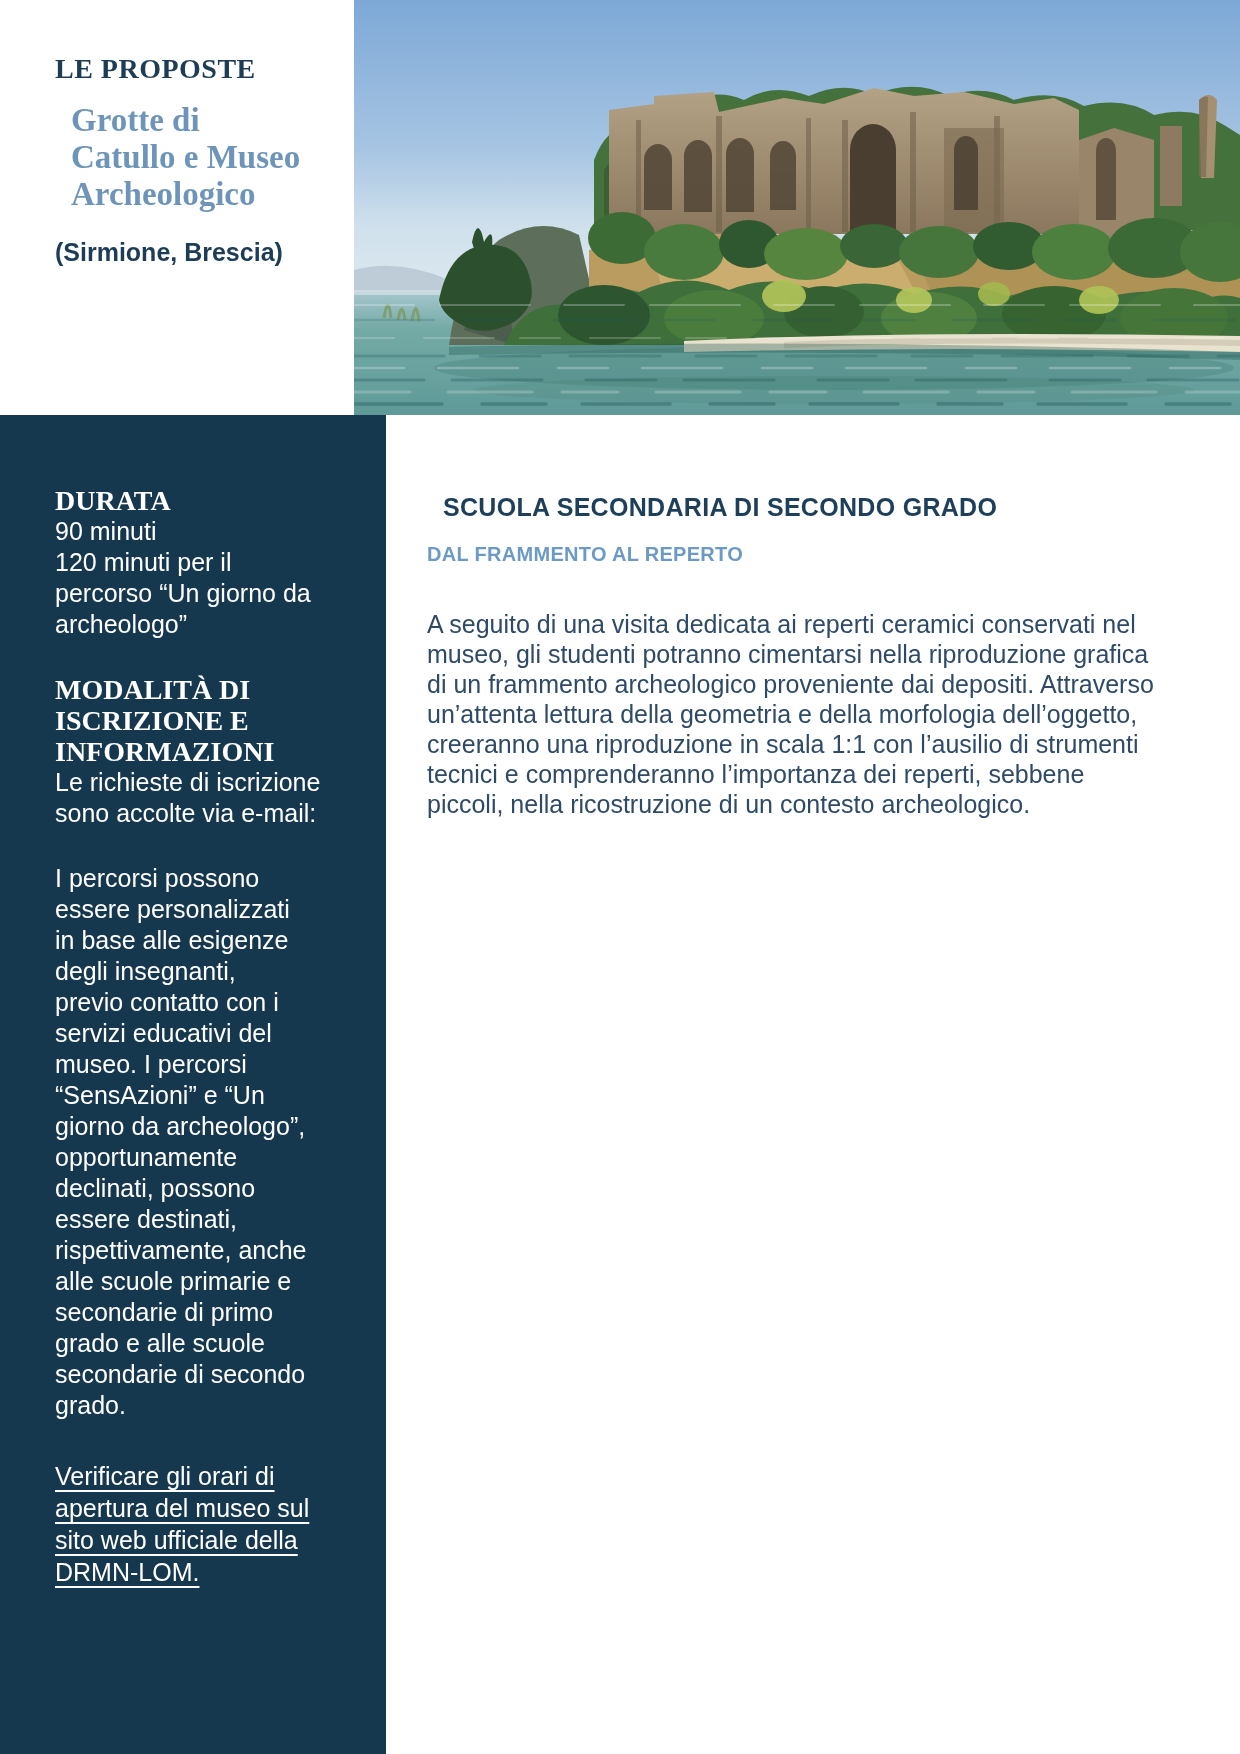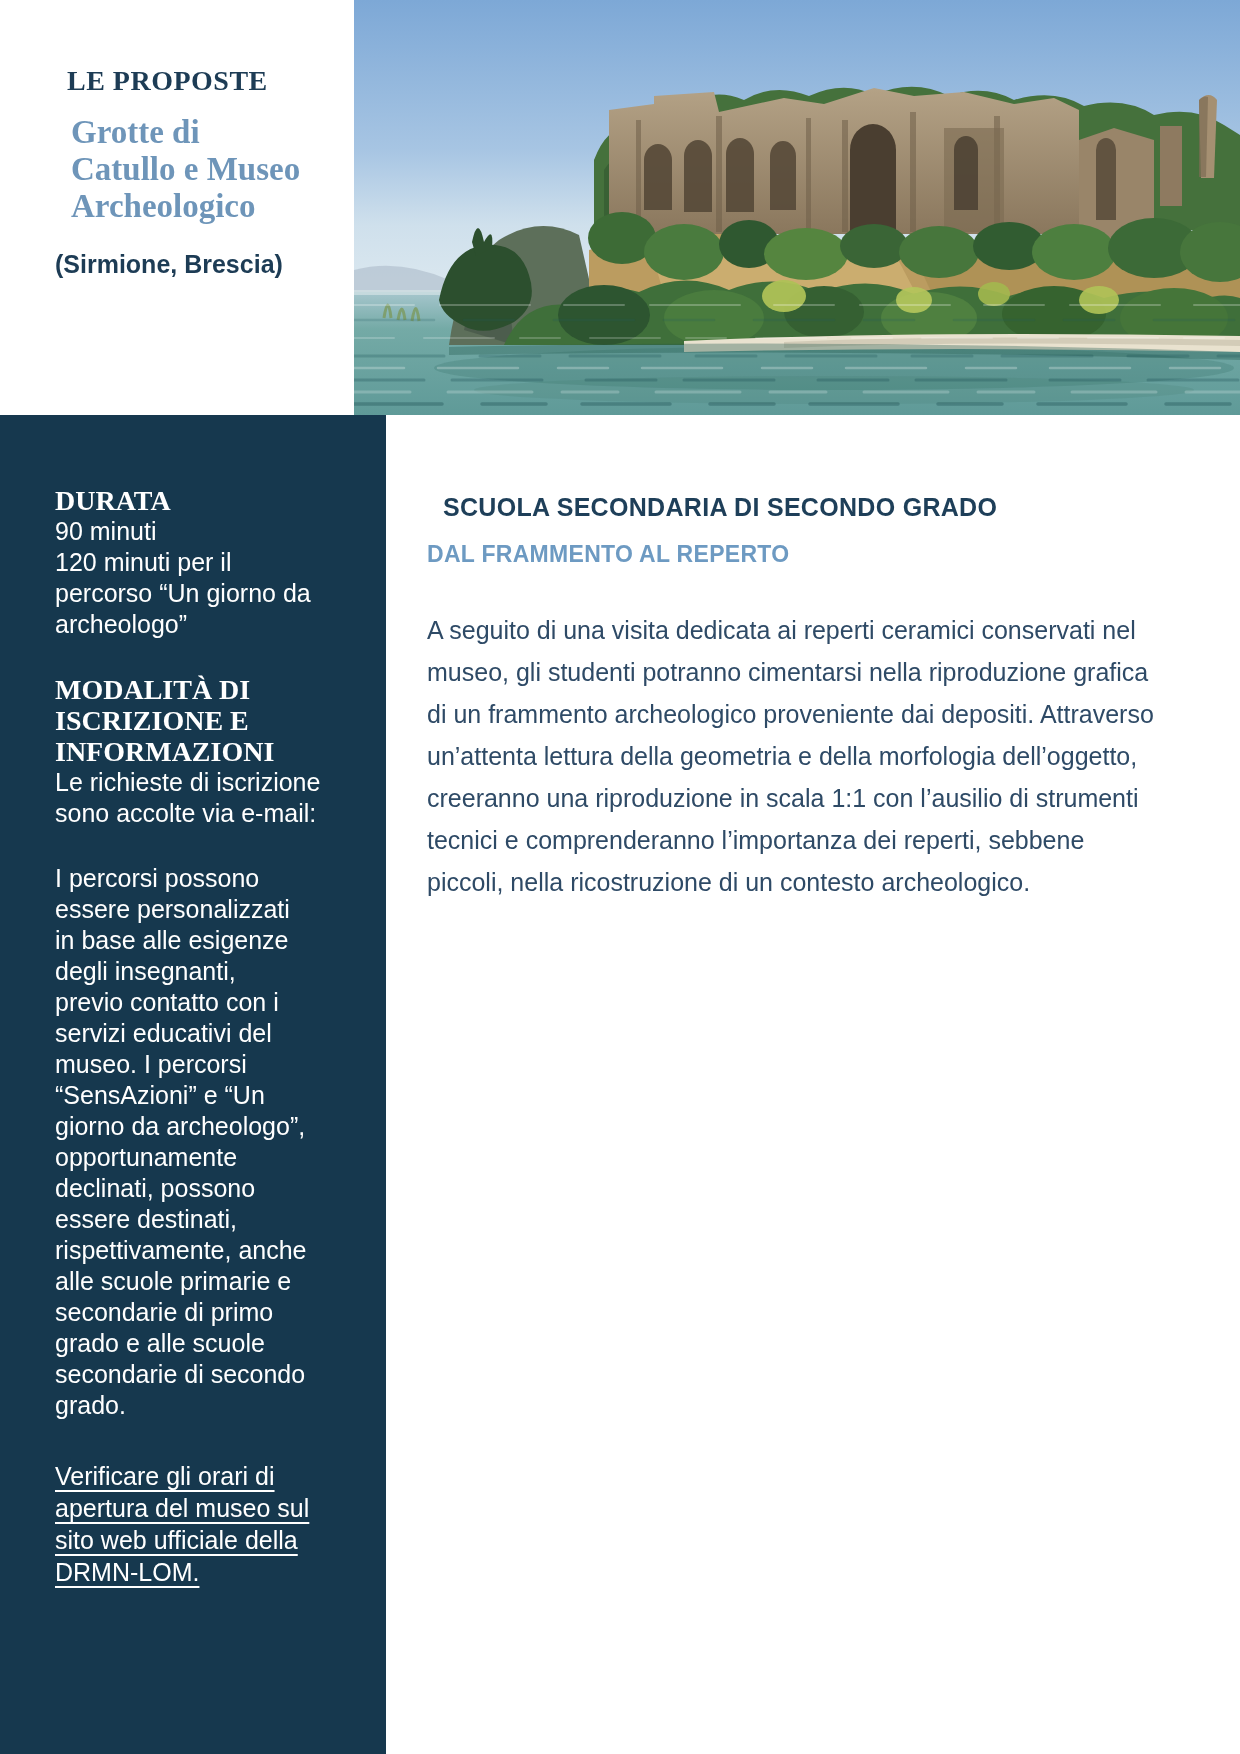--- a/index.html
+++ b/index.html
@@ -3,21 +3,21 @@
 <meta charset="utf-8">
 <style>
   html,body{margin:0;padding:0;background:#ffffff;}
   .page{
     position:relative;width:1240px;height:1754px;overflow:hidden;background:#ffffff;
     font-family:"Liberation Sans","DejaVu Sans",sans-serif;
   }
   
   .brand{position:absolute;left:55px;top:53px;width:290px;}
   .kicker{
-    margin:12px;font-family:"Liberation Serif","DejaVu Serif",serif;
+    margin:0;font-family:"Liberation Serif","DejaVu Serif",serif;
     font-weight:bold;font-size:28px;line-height:32px;letter-spacing:.5px;color:#1d3c55;
   }
   .title{
     margin:17px 16px 0;font-family:"Liberation Serif","DejaVu Serif",serif;
     font-weight:bold;font-size:33px;line-height:37px;color:#6e95b9;white-space:pre-line;
   }
   .location{margin:24px 0 0;font-weight:bold;font-size:25px;line-height:30px;color:#1d3c55;}
   
   .hero{position:absolute;left:354px;top:0;width:886px;height:415px;}
   .hero svg{display:block;width:100%;height:100%;}
@@ -35,22 +35,22 @@
   .sec-modalita{margin-top:34px;}
   .side-link{
     display:block;color:#ffffff;text-decoration:underline;text-underline-offset:5px;
     white-space:pre-line;
   }
   .side-para{margin:34px 0 0;white-space:pre-line;}
   .hours{margin-top:39px;line-height:32px;}
   
   .main{position:absolute;left:427px;top:415px;width:750px;padding-top:61px;}
   .main-h1{margin:16px;font-size:25px;line-height:31px;font-weight:bold;letter-spacing:.3px;color:#1e3f59;}
-  .main-h2{margin:0;font-size:23px;line-height:31px;font-weight:bold;letter-spacing:.3px;color:#6d9ac2;}
-  .main-body{margin:39px 0 0;font-size:25px;line-height:42px;color:#2e4a66;white-space:pre-line;}
+  .main-h2{margin:0;font-size:20px;line-height:31px;font-weight:bold;letter-spacing:.3px;color:#6d9ac2;}
+  .main-body{margin:39px 0 0;font-size:25px;line-height:30px;color:#2e4a66;white-space:pre-line;}
 </style>
 </head>
 <body>
 
 <div class="page">
 
   <div class="brand">
     <h2 class="kicker">LE PROPOSTE</h2>
     <h1 class="title">Grotte di
 Catullo e Museo

